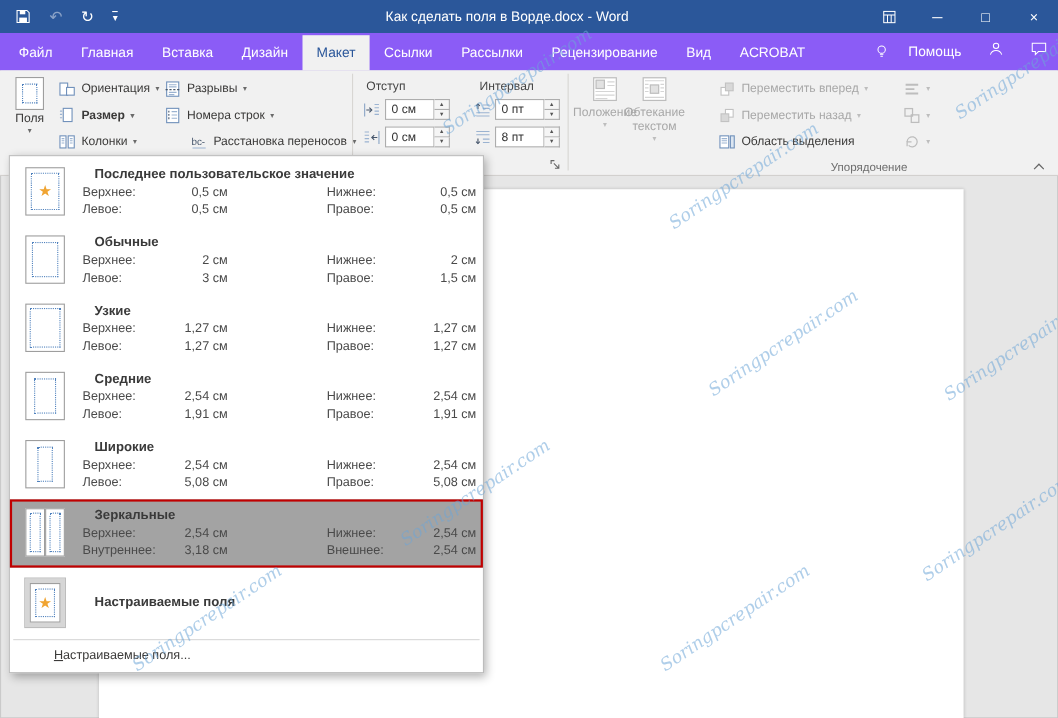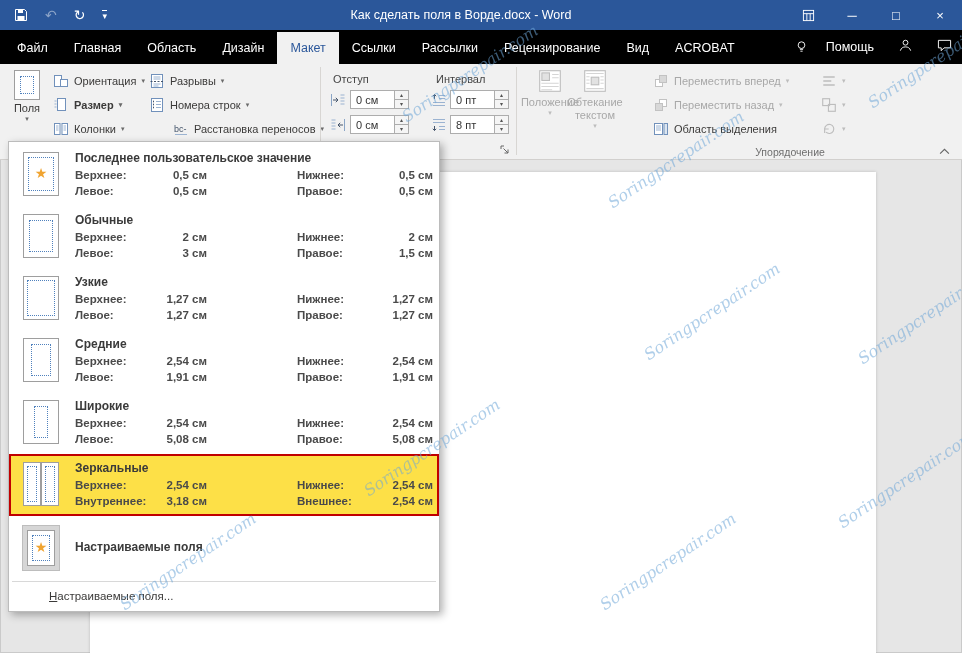--- a/index.html
+++ b/index.html
@@ -12,21 +12,21 @@
   .titlebar { position:absolute; top:0; left:0; right:0; height:30px; background:#2b579a; color:#fff; }
   .qat { position:absolute; left:0; top:0; height:30px; display:flex; align-items:center; gap:17px; padding-left:14px; }
   .qat-btn { display:flex; align-items:center; justify-content:center; font-size:14px; line-height:1; cursor:default; }
   .qat-btn.undo { color:rgba(255,255,255,.45); }
   .qat-btn.caret { font-size:9px; border-top:1px solid #fff; padding-top:1px; }
   .title { position:absolute; left:150px; right:190px; top:0; height:30px; display:flex; align-items:center; justify-content:center; font-size:12.5px; white-space:nowrap; }
   .win-controls { position:absolute; right:0; top:0; height:30px; display:flex; }
   .win-btn { width:44px; height:30px; display:flex; align-items:center; justify-content:center; font-size:13px; }
 
   
-  .tabbar { position:absolute; top:30px; left:0; right:0; height:34px; background:#000000; color:#fff; }
+  .tabbar { position:absolute; top:30px; left:0; right:0; height:34px; background:#8b5cf6; color:#fff; }
   .tab-strip { position:absolute; left:4px; bottom:0; display:flex; align-items:flex-end; }
   .tab { padding:9px 13px 8px; font-size:12.5px; line-height:15px; white-space:nowrap; }
   .tab.active { background:#f1f1f1; color:#2b579a;margin-top:44px; }
   .tab-right { position:absolute; right:10px; top:0; height:34px; display:flex; align-items:center; gap:24px; }
   .help-btn { display:flex; align-items:center; gap:18px; font-size:12.5px; }
 
   
   .ribbon { position:absolute; top:64px; left:0; right:0; height:96px; background:#f1f1f1; border-bottom:1px solid #d2d0ce; }
   .vsep { position:absolute; top:3px; height:88px; width:1px; background:#d8d6d3; }
   .small-btn { position:absolute; display:flex; align-items:center; gap:5px; height:21px; font-size:11px; color:#3b3a39; padding:0 3px; white-space:nowrap; }
@@ -49,37 +49,37 @@
   
   .rm-icon { width:26px; height:30px; position:relative; margin-top:3px; }
 
   
   .page { position:absolute; left:90px; top:172px; width:786px; bottom:0; background:#fff; box-shadow:0 0 3px rgba(0,0,0,.18); }
 
   
   .menu { position:absolute; left:8px; top:141px; width:432px; background:#fff; border:1px solid #bcbcbc;
           box-shadow:3px 3px 8px rgba(0,0,0,.3); z-index:60; padding-top:2px; }
   .menu-item { display:flex; border:2px solid transparent; padding:4px 4px 5px 12px; }
-  .menu-item.highlighted { border-color:#c00000; background:#fde047; }
+  .menu-item.highlighted { border-color:#c00000; background:#a3a3a3; }
   .mi-icon { width:36px; height:44px; position:relative; margin-right:16px; flex:none; margin-top:2px; }
   .pg { position:absolute; inset:0; background:#fff; border:1px solid #9e9e9e; }
   .in { position:absolute; inset:5px; border:1px dotted #4f81bd; }
   .icon-narrow .in { inset:3px; }
   .icon-moderate .in { inset:5px 7px; }
   .icon-wide .in { inset:5px 10px; }
   .icon-star .in, .icon-custom .in { inset:4px; }
   .icon-mirrored .pg:nth-child(1) { right:18px; }
   .icon-mirrored .pg:nth-child(2) { left:18px; }
   .icon-mirrored .in { inset:3px; }
   .icon-custom { background:#d6d6d6; outline:1px solid #bdbdbd; }
   .icon-custom .pg { inset:4px; }
   .star { position:absolute; left:50%; top:50%; transform:translate(-50%,-54%); color:#f0a431; font-size:14px; line-height:1; }
   .mi-text { flex:1; }
-  .mi-title { font-size:12px; font-weight:700; color:#3a3a3a; line-height:17px; }
-  .mi-row { display:grid; grid-template-columns:80px 52px 90px 78px 58px; font-size:11.5px; color:#4a4a4a; line-height:16px;font-weight:bold; }
+  .mi-title { font-size:12px; font-weight:700; color:#3a3a3a; line-height:17px;margin-left:11px; }
+  .mi-row { display:grid; grid-template-columns:80px 52px 90px 78px 58px; font-size:11.5px; color:#4a4a4a; line-height:16px; }
   .mi-row .val { text-align:right; }
   .menu-item.compact { align-items:center; padding:6px 4px 6px 12px; }
   .menu-sep { height:1px; background:#d8d8d8; margin:3px 3px 0; }
   .menu-footer { padding:8px 0 9px 40px; font-size:11.5px; color:#3b3a39; }
   .menu-footer::first-letter { text-decoration:underline; }
 
   
   .wm { position:absolute; font-family:"DejaVu Serif", serif; font-style:italic; font-size:16px;
         color:rgba(110,165,215,.55); white-space:nowrap; transform:rotate(-34deg); z-index:80; pointer-events:none; }
 </style>
@@ -112,21 +112,21 @@
       <span class="win-btn">─</span>
       <span class="win-btn">□</span>
       <span class="win-btn">×</span>
     </div>
   </div>
 
   <div class="tabbar">
     <div class="tab-strip">
         <div class="tab">Файл</div>
         <div class="tab">Главная</div>
-        <div class="tab">Область</div>
+        <div class="tab">Вставка</div>
         <div class="tab">Дизайн</div>
         <div class="tab active">Макет</div>
         <div class="tab">Ссылки</div>
         <div class="tab">Рассылки</div>
         <div class="tab">Рецензирование</div>
         <div class="tab">Вид</div>
         <div class="tab">ACROBAT</div>
       </div>
     <div class="tab-right">
       <span class="help-btn">

